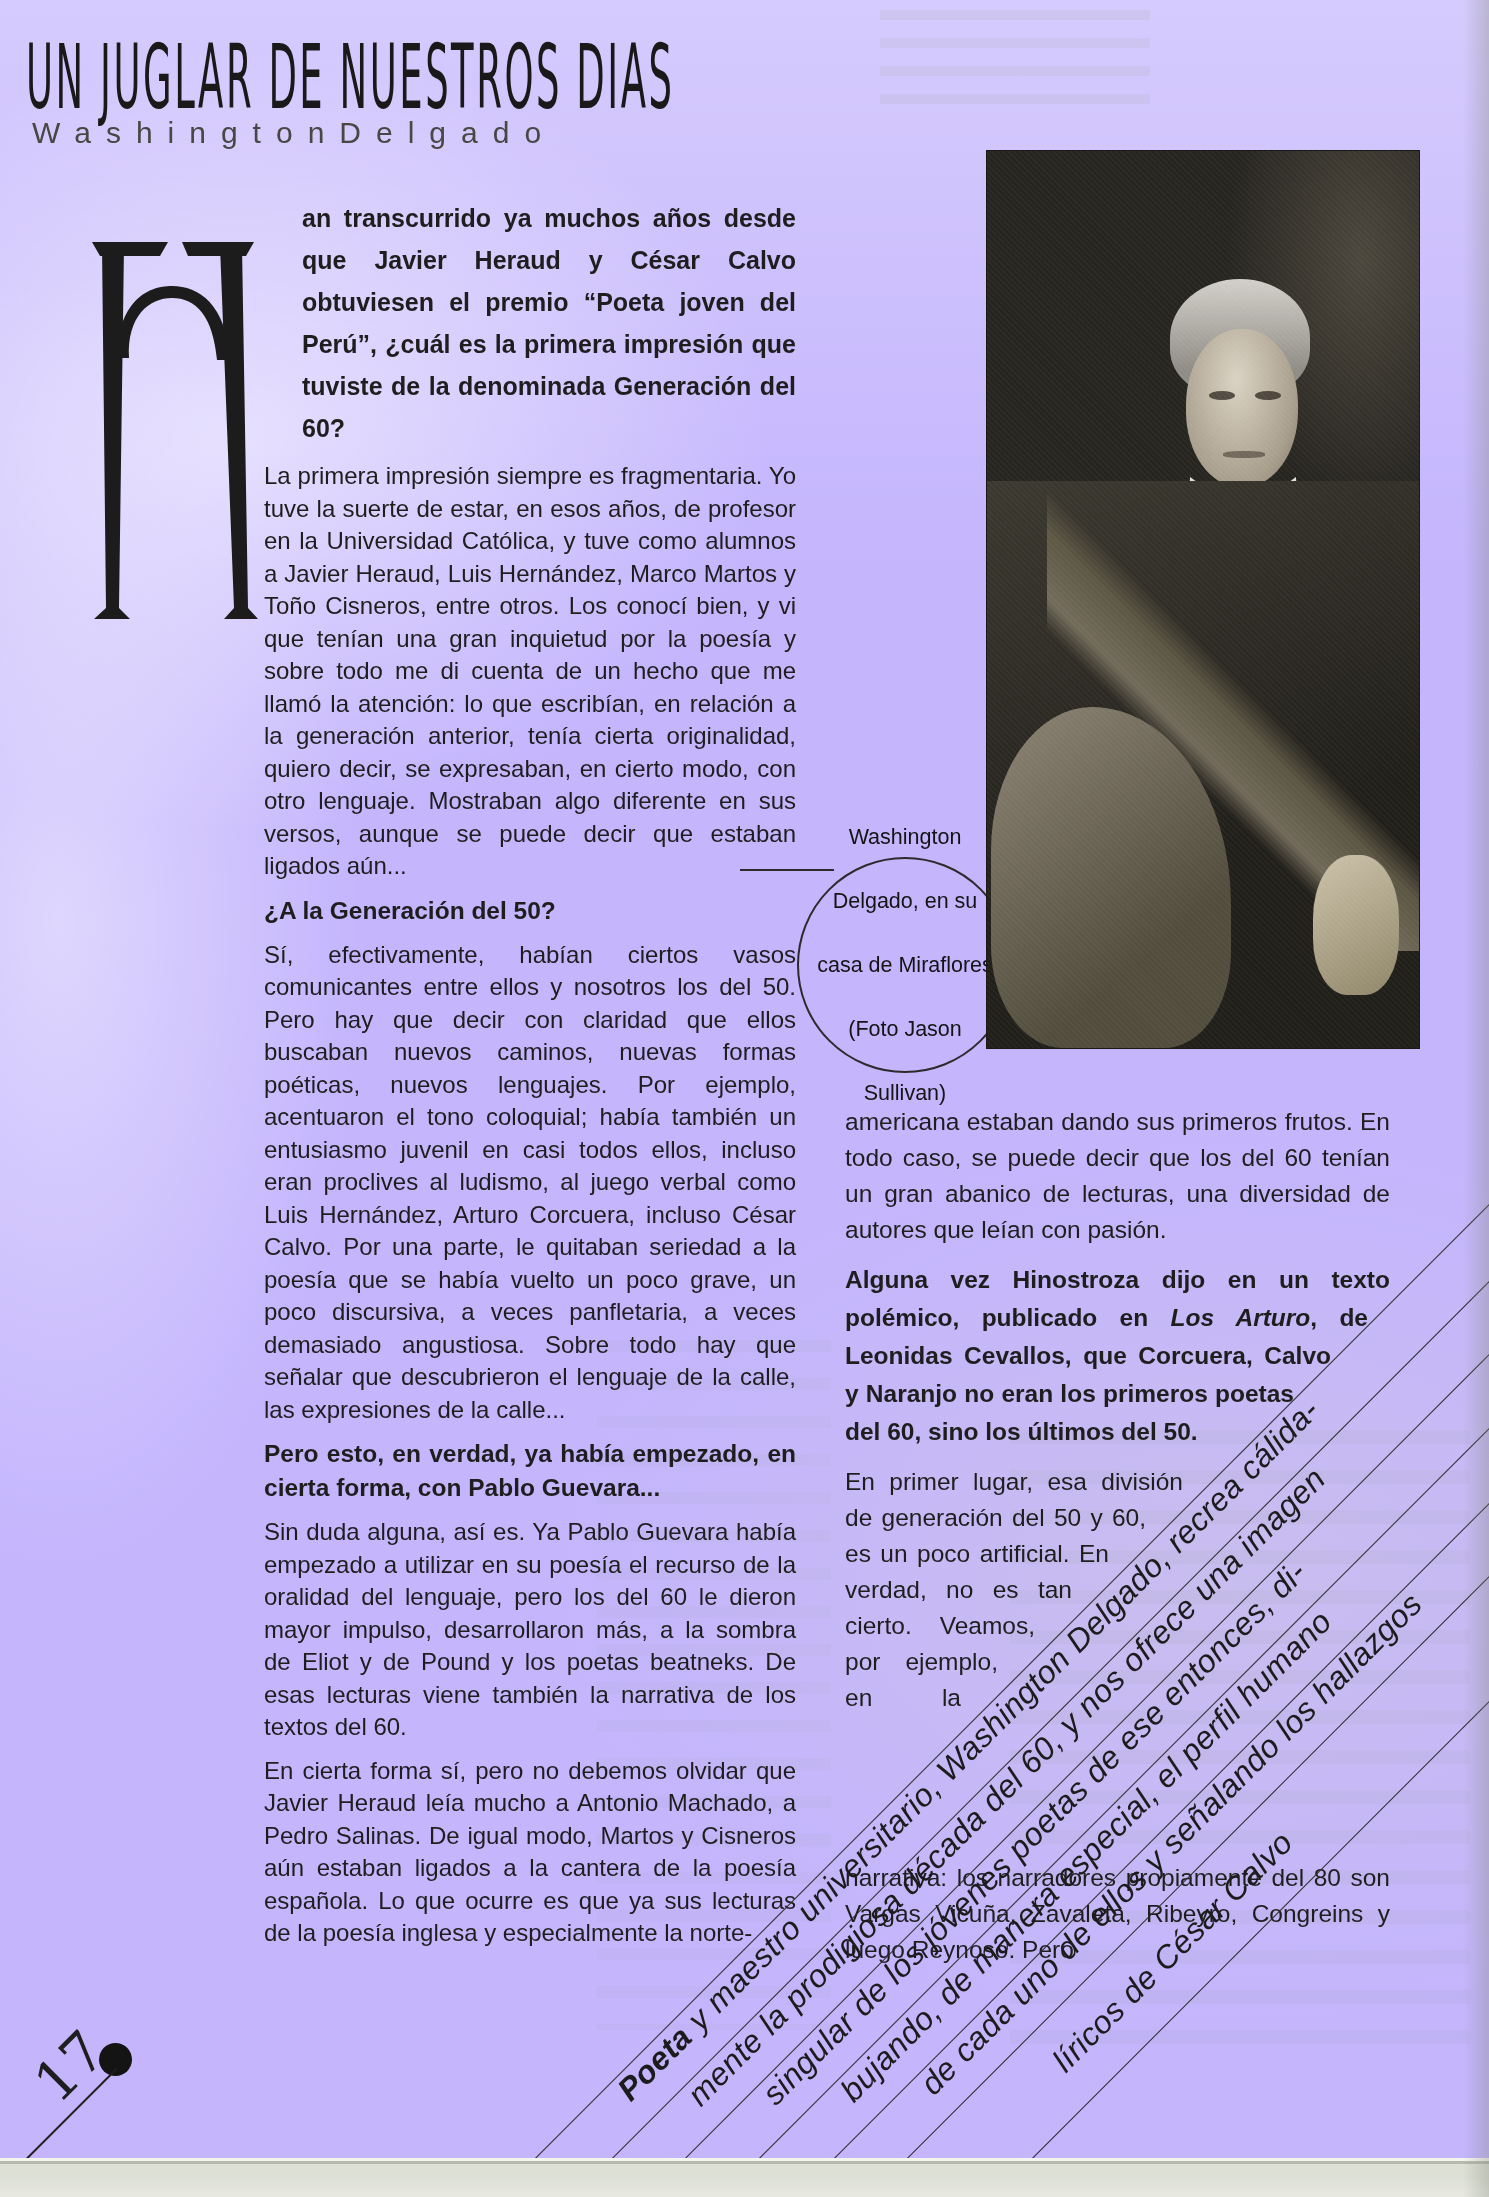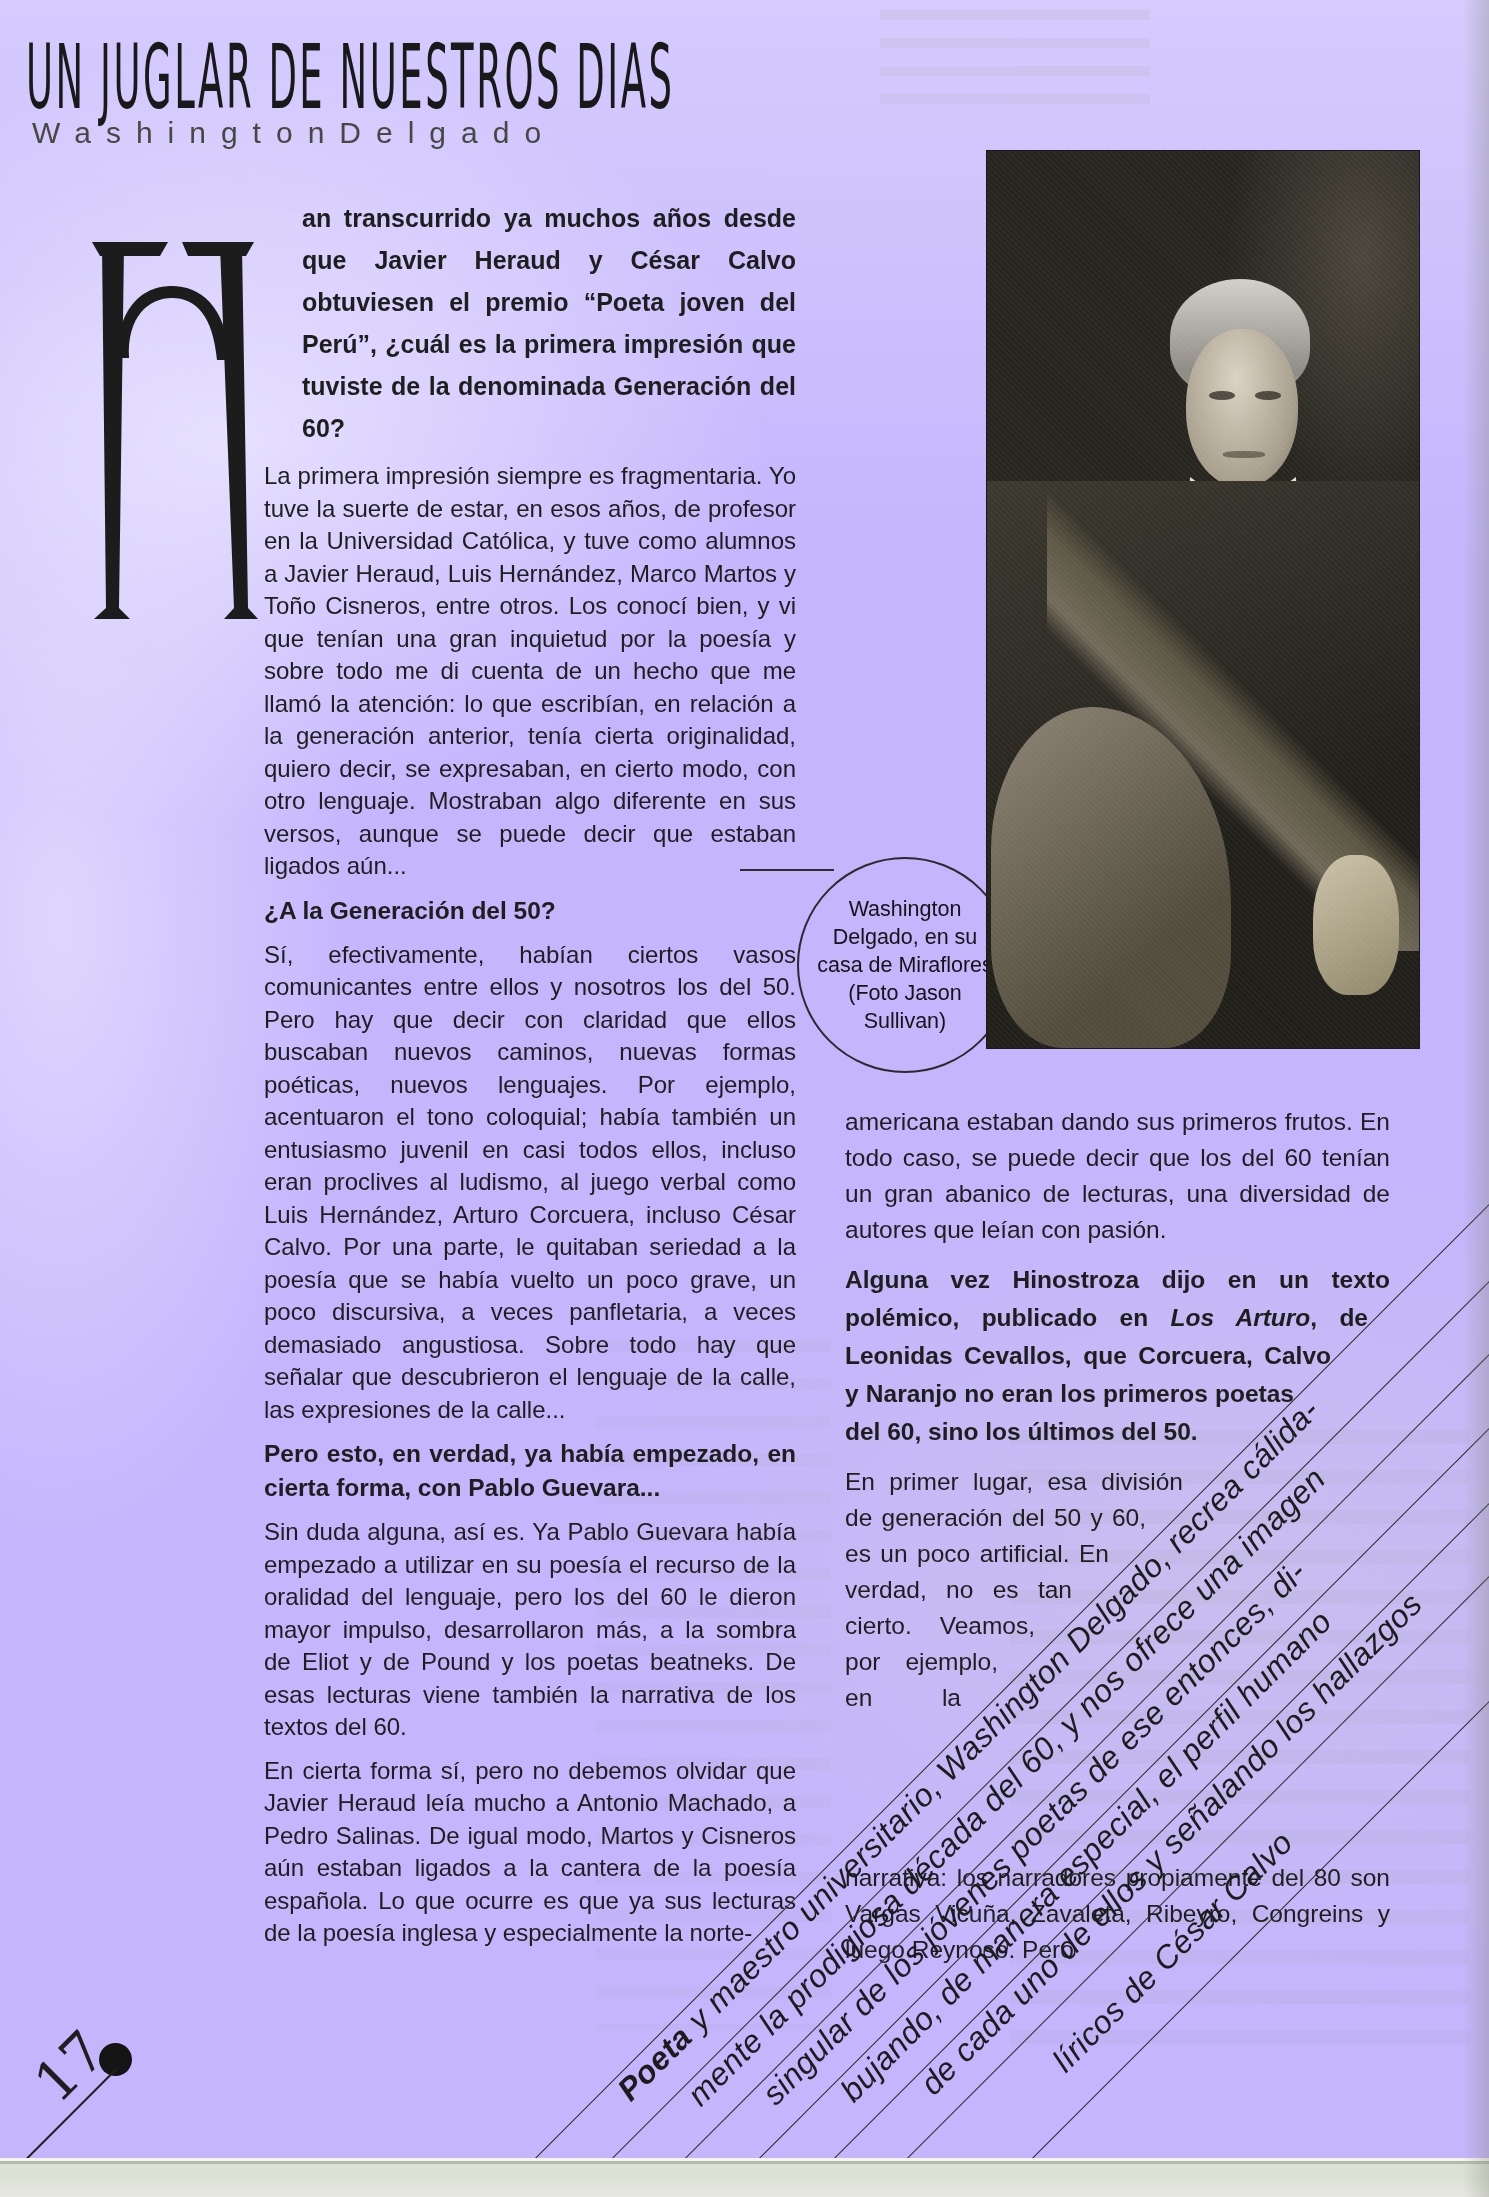--- a/index.html
+++ b/index.html
@@ -67,21 +67,21 @@
   .hand{position:absolute;left:326px;top:704px;width:86px;height:140px;
     border-radius:45% 45% 40% 40%;background:linear-gradient(150deg,#cdc3ab,#8f8568);}
   .grain{position:absolute;inset:0;background:
     repeating-linear-gradient(45deg, rgba(255,255,255,.03) 0 2px, transparent 2px 4px);}
 
   .caption-line{position:absolute;left:740px;top:869px;width:94px;height:0;
     border-top:2px solid #2c2c2c;z-index:3;}
   .caption{position:absolute;left:797px;top:857px;width:216px;height:216px;z-index:3;
     border:2px solid #2b2b2b;border-radius:50%;box-sizing:border-box;
     display:flex;flex-direction:column;justify-content:center;align-items:center;
-    font-size:21.5px;line-height:28px;text-align:center;color:#141414;}
+    font-size:21.5px;line-height:28px;text-align:center;color:#141414;gap:36px;}
 
   .col-right{position:absolute;left:845px;top:1092px;width:545px;z-index:2;}
   .col-right p{margin:12px 0 13px 0;font-size:24.5px;line-height:36px;text-align:justify;}
   .col-right p.q{font-weight:bold;line-height:38px;}
   .step{float:right;clear:right;height:37px;}
 
   .drule{position:absolute;width:1900px;height:0;border-top:1.6px solid #2d2d2d;
     transform-origin:0 0;transform:rotate(-45deg);z-index:2;}
   .dline{position:absolute;height:40px;line-height:40px;white-space:nowrap;z-index:2;
     font-style:italic;font-size:32px;letter-spacing:.5px;color:#1c1c1c;

